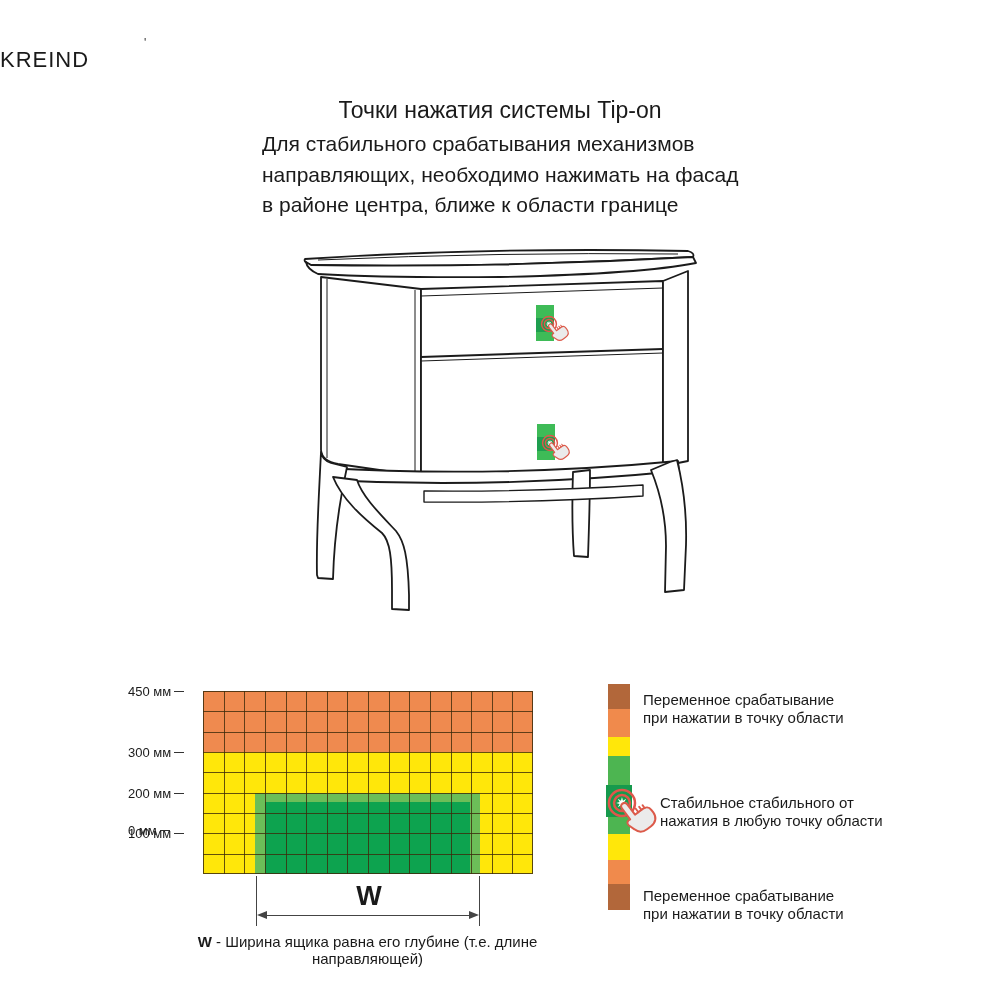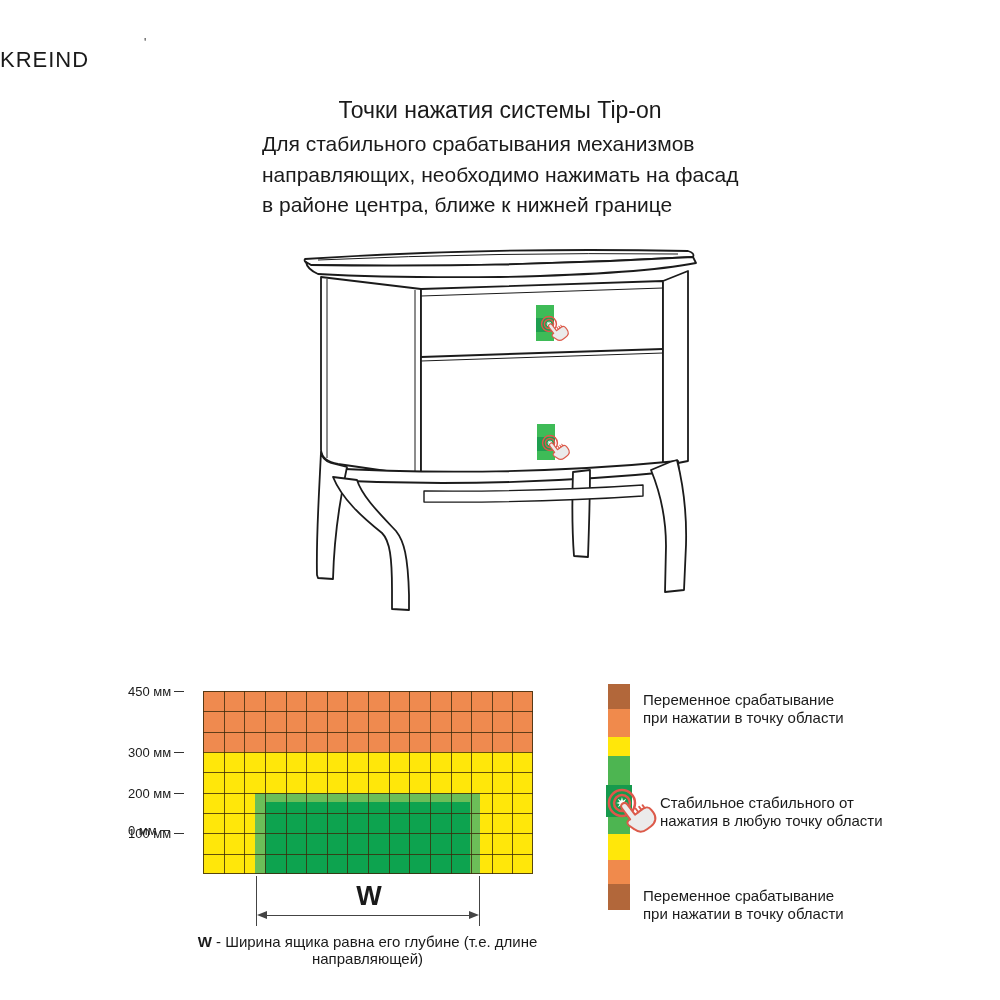--- a/index.html
+++ b/index.html
@@ -47,21 +47,21 @@
 
 <div id="page">
 
   <span class="abs stray">'</span>
 
   <div class="abs brand">KREIND</div>
   <div class="abs subtitle">Точки нажатия системы Tip-on</div>
   <div class="abs description">
     <div>Для стабильного срабатывания механизмов</div>
     <div>направляющих, необходимо нажимать на фасад</div>
-    <div>в районе центра, ближе к нижней границе</div>
+    <div>в районе центра, ближе к области границе</div>
   </div>
 
   <div class="abs grid">
     <div class="zone zone-orange" style="background:#EF8A4F"></div>
     <div class="zone zone-yellow" style="background:#FFE70A"></div>
     <div class="zone zone-lgreen" style="background:#6CBE58"></div>
     <div class="zone zone-dgreen" style="background:#0DA34F"></div>
     <div class="gridlines"></div>
   </div>
 

